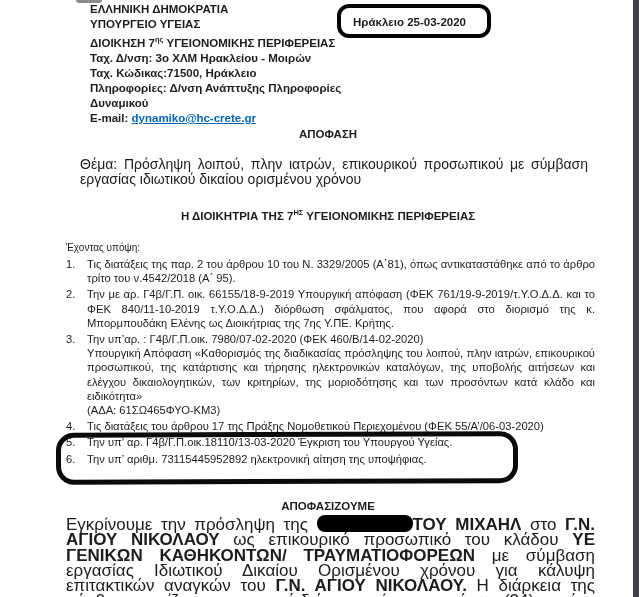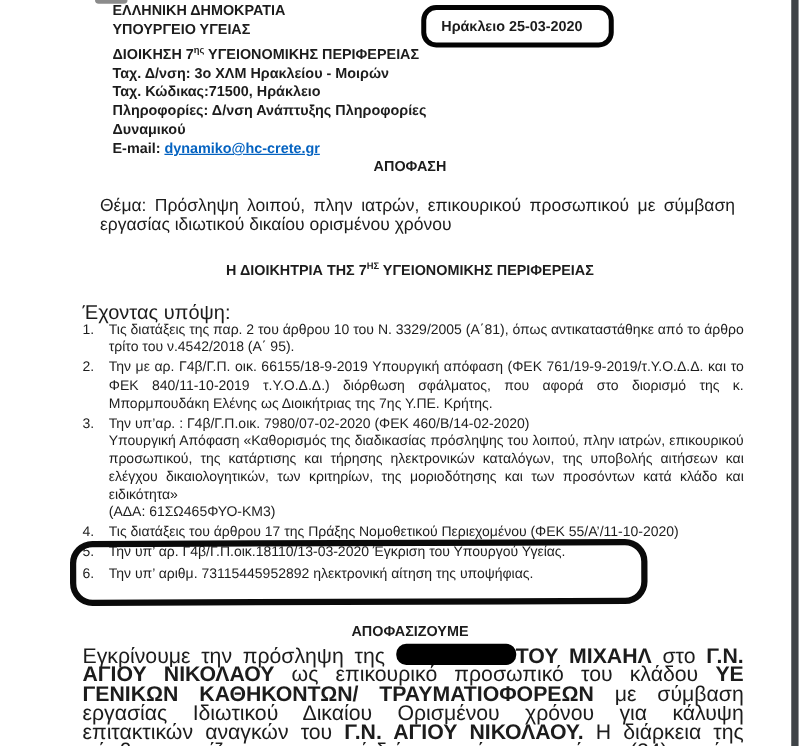--- a/index.html
+++ b/index.html
@@ -31,21 +31,21 @@
     position:absolute;left:66px;width:524px;text-align:center;
     font-weight:bold;font-size:11.5px;
   }
   .h-apofasi{top:128px;}
   .h-dioikitria{top:208px;}
   .h-apofasizoume{top:500px;}
   .thema{
     position:absolute;left:66px;top:157px;width:508px;
     font-weight:normal;font-size:14px;line-height:14.5px;text-align:justify;margin-left:14px;
   }
-  .exontas{position:absolute;left:66px;top:242px;font-size:16px;}
+  .exontas{position:absolute;left:66px;top:242px;font-size:10px;}
   .list{
     position:absolute;left:66px;top:257px;width:529px;
     font-size:11.2px;line-height:14.2px;
   }
   .item{display:flex;margin-bottom:2px;}
   .item .num{width:21px;flex:none;}
   .item .txt{flex:1;text-align:justify;}
   sup{font-size:7.5px;font-weight:bold;}
   .annotation-box{
     position:absolute;left:56px;top:432px;width:452px;height:42px;
@@ -99,21 +99,21 @@
   <div class="item">
     <span class="num">2.</span>
     <div class="txt">Την με αρ. Γ4β/Γ.Π. οικ. 66155/18-9-2019 Υπουργική απόφαση (ΦΕΚ 761/19-9-2019/τ.Υ.Ο.Δ.Δ. και το ΦΕΚ 840/11-10-2019 τ.Υ.Ο.Δ.Δ.) διόρθωση σφάλματος, που αφορά στο διορισμό της κ. Μπορμπουδάκη Ελένης ως Διοικήτριας της 7ης Υ.ΠΕ. Κρήτης.</div>
   </div>
   <div class="item">
     <span class="num">3.</span>
     <div class="txt"><span>Την υπ’αρ. : Γ4β/Γ.Π.οικ. 7980/07-02-2020 (ΦΕΚ 460/Β/14-02-2020)</span><br><span>Υπουργική Απόφαση «Καθορισμός της διαδικασίας πρόσληψης του λοιπού, πλην ιατρών, επικουρικού προσωπικού, της κατάρτισης και τήρησης ηλεκτρονικών καταλόγων, της υποβολής αιτήσεων και ελέγχου δικαιολογητικών, των κριτηρίων, της μοριοδότησης και των προσόντων κατά κλάδο και ειδικότητα»</span><br><span>(ΑΔΑ: 61ΣΩ465ΦΥΟ-ΚΜ3)</span></div>
   </div>
   <div class="item">
     <span class="num">4.</span>
-    <div class="txt">Τις διατάξεις του άρθρου 17 της Πράξης Νομοθετικού Περιεχομένου (ΦΕΚ 55/Α’/11-10-2020)</div>
+    <div class="txt">Τις διατάξεις του άρθρου 17 της Πράξης Νομοθετικού Περιεχομένου (ΦΕΚ 55/Α’/06-03-2020)</div>
   </div>
   <div class="item">
     <span class="num">5.</span>
     <div class="txt">Την υπ’ αρ. Γ4β/Γ.Π.οικ.18110/13-03-2020 Έγκριση του Υπουργού Υγείας.</div>
   </div>
   <div class="item">
     <span class="num">6.</span>
     <div class="txt">Την υπ’ αριθμ. 73115445952892 ηλεκτρονική αίτηση της υποψήφιας.</div>
   </div>
 </div>

